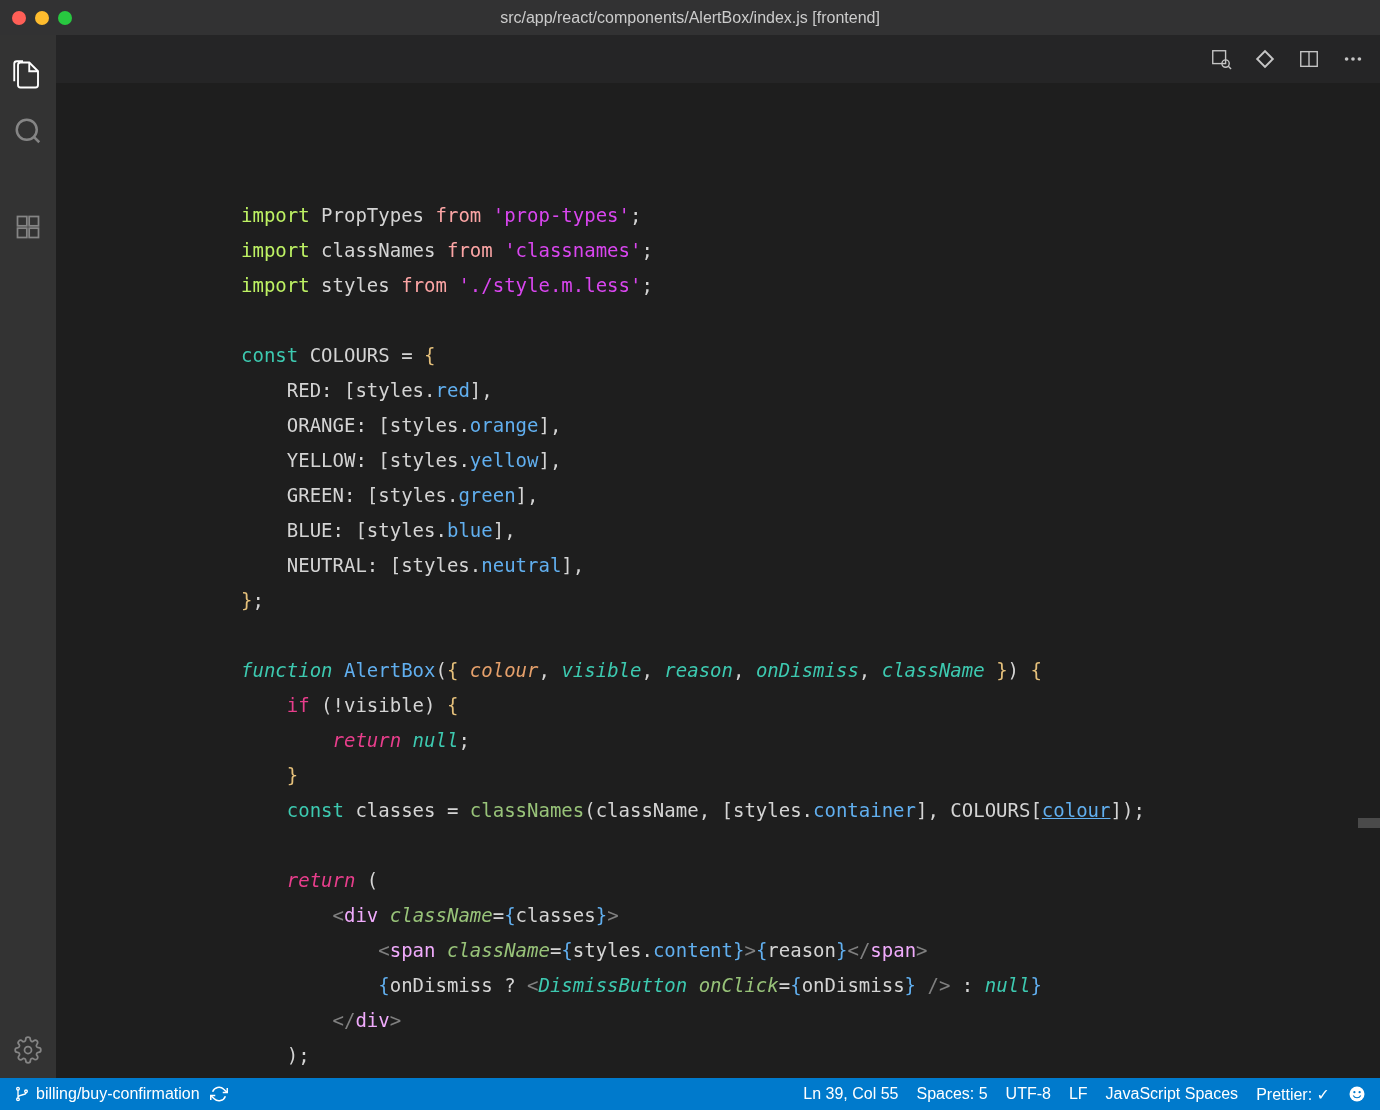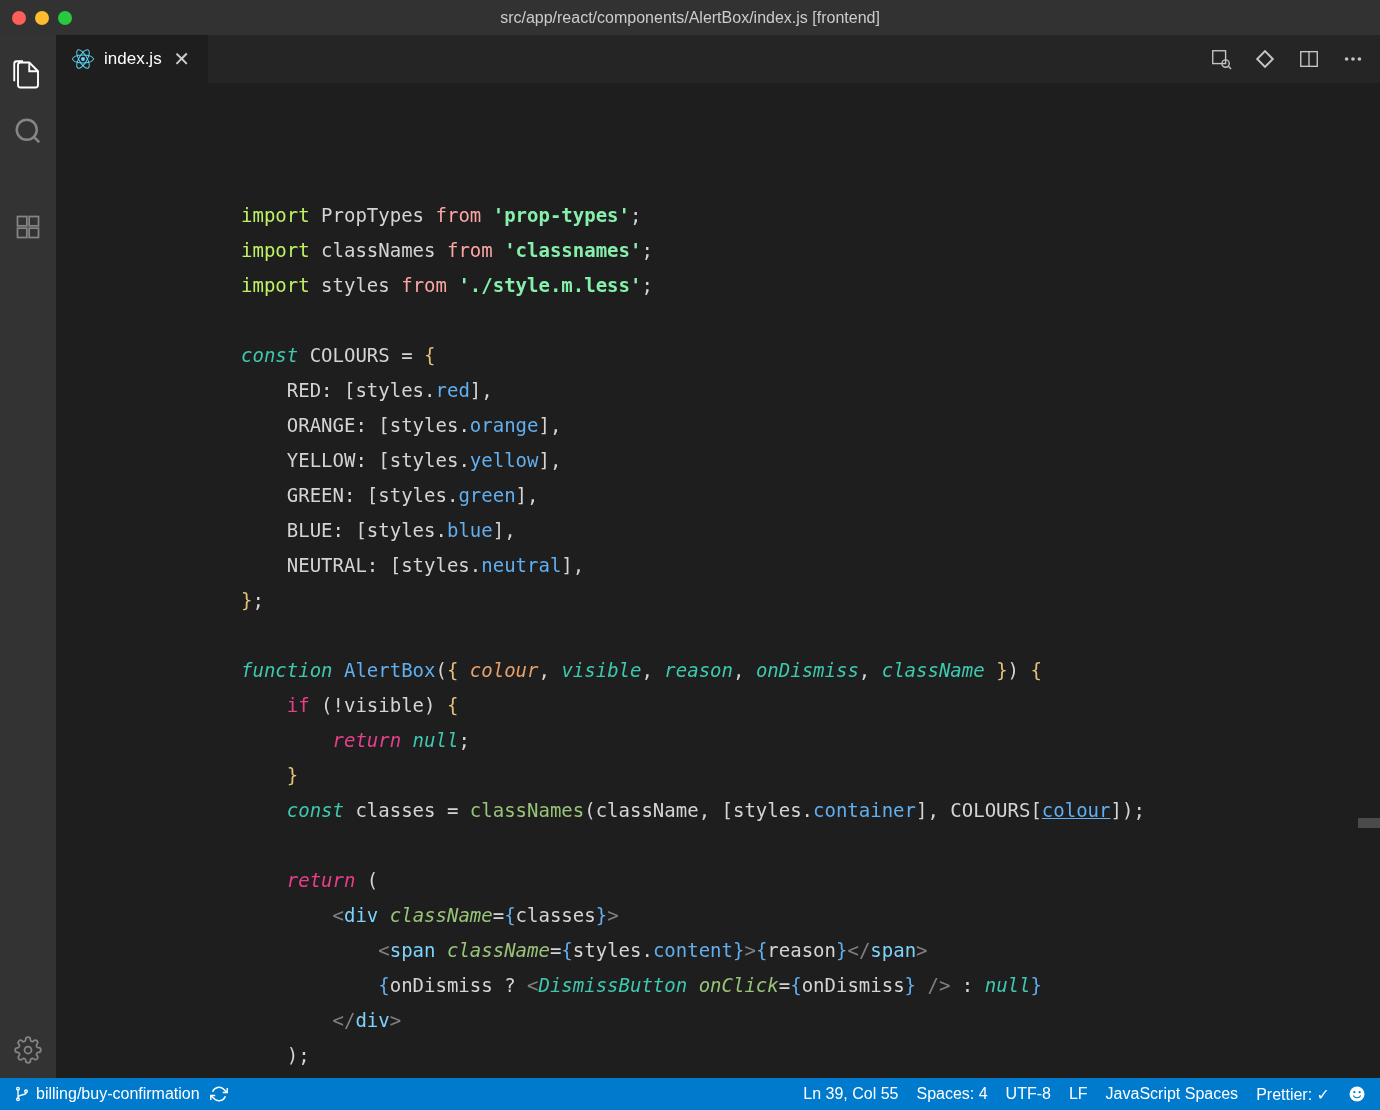--- a/index.html
+++ b/index.html
@@ -134,36 +134,36 @@
   font-size: 16px;
   font-family: -apple-system, BlinkMacSystemFont, sans-serif;
   gap: 18px;
 }
 .status-left { display: flex; align-items: center; gap: 10px; }
 .status-spacer { flex: 1; }
 .status-item { display: flex; align-items: center; gap: 6px; cursor: pointer; }
 
 .k-import { color: #bef264; }
 .k-from { color: #fca5a5; }
-.k-const { color: #3dc9b0; font-style: italic; }
+.k-const { color: #3dc9b0; }
 .k-func { color: #3dc9b0; font-style: italic; }
 .k-if { color: #e83e8c; }
 .k-return { color: #e83e8c; font-style: italic; }
 .ident { color: #d4d4d4; text-align: center; }
-.str { color: #86efac; font-weight: bold; }
+.str { color: #d946ef; }
 .fn-name { color: #61afef; }
 .fn-call { color: #98c379; }
 .param { color: #3dc9b0; font-style: italic; }
 .param-orange { color: #e5a06b; font-style: italic; }
 .punct { color: #d4d4d4; }
 .prop { color: #d4d4d4; }
 .null { color: #3dc9b0; font-style: italic; }
 .brace { color: #e5c07b; }
 .tag-angle { color: #808080; }
-.tag-name { color: #7dd3fc; }
+.tag-name { color: #f0abfc; }
 .tag-comp { color: #3dc9b0; font-style: italic; }
 .attr { color: #98c379; font-style: italic; }
 .jsx-brace { color: #61afef; }
 .underline { text-decoration: underline; }
 </style>
 </head>
 <body>
 
 <div class="titlebar">
   <div class="traffic-lights">
@@ -201,34 +201,20 @@
     <div class="activity-item">
       <svg width="28" height="28" viewBox="0 0 24 24" fill="none" stroke="currentColor" stroke-width="1.5">
           <circle cx="12" cy="12" r="3"></circle>
           <path d="M19.4 15a1.65 1.65 0 0 0 .33 1.82l.06.06a2 2 0 1 1-2.83 2.83l-.06-.06a1.65 1.65 0 0 0-1.82-.33 1.65 1.65 0 0 0-1 1.51V21a2 2 0 0 1-4 0v-.09A1.65 1.65 0 0 0 9 19.4a1.65 1.65 0 0 0-1.82.33l-.06.06a2 2 0 1 1-2.83-2.83l.06-.06a1.65 1.65 0 0 0 .33-1.82 1.65 1.65 0 0 0-1.51-1H3a2 2 0 0 1 0-4h.09A1.65 1.65 0 0 0 4.6 9a1.65 1.65 0 0 0-.33-1.82l-.06-.06a2 2 0 1 1 2.83-2.83l.06.06a1.65 1.65 0 0 0 1.82.33H9a1.65 1.65 0 0 0 1-1.51V3a2 2 0 0 1 4 0v.09a1.65 1.65 0 0 0 1 1.51 1.65 1.65 0 0 0 1.82-.33l.06-.06a2 2 0 1 1 2.83 2.83l-.06.06a1.65 1.65 0 0 0-.33 1.82V9a1.65 1.65 0 0 0 1.51 1H21a2 2 0 0 1 0 4h-.09a1.65 1.65 0 0 0-1.51 1z"></path>
         </svg>
     </div>
   </div>
 
   <div class="editor-area">
     <div class="tab-bar">
-      <div class="tab">
-        <span class="tab-icon">
-          <svg width="22" height="22" viewBox="-11.5 -10.23 23 20.46">
-              <circle r="2.05" fill="#61dafb"></circle>
-              <g stroke="#61dafb" stroke-width="1" fill="none">
-                <ellipse rx="11" ry="4.2"></ellipse>
-                <ellipse rx="11" ry="4.2" transform="rotate(60)"></ellipse>
-                <ellipse rx="11" ry="4.2" transform="rotate(120)"></ellipse>
-              </g>
-            </svg>
-        </span>
-        <span>index.js</span>
-        <span class="tab-close">✕</span>
-      </div>
       <div class="tab-actions">
         <span class="act">
           <svg width="22" height="22" viewBox="0 0 24 24" fill="none" stroke="currentColor" stroke-width="1.5">
               <rect x="3" y="3" width="14" height="14"></rect>
               <circle cx="17" cy="17" r="4"></circle>
               <line x1="20" y1="20" x2="23" y2="23"></line>
             </svg>
         </span>
         <span class="act">
           <svg width="22" height="22" viewBox="0 0 24 24" fill="currentColor">
@@ -270,21 +256,21 @@
     </span>
     <span class="status-item">
       <svg width="18" height="18" viewBox="0 0 24 24" fill="none" stroke="currentColor" stroke-width="2">
           <path d="M23 4v6h-6M1 20v-6h6"></path>
           <path d="M3.51 9a9 9 0 0 1 14.85-3.36L23 10M1 14l4.64 4.36A9 9 0 0 0 20.49 15"></path>
         </svg>
     </span>
   </div>
   <div class="status-spacer"></div>
   <span class="status-item">Ln 39, Col 55</span>
-  <span class="status-item">Spaces: 4</span>
+  <span class="status-item">Spaces: 5</span>
   <span class="status-item">UTF-8</span>
   <span class="status-item">LF</span>
   <span class="status-item">JavaScript Spaces</span>
   <span class="status-item">Prettier: ✓</span>
   <span class="status-item">
     <svg width="18" height="18" viewBox="0 0 24 24" fill="currentColor">
         <circle cx="12" cy="12" r="10"></circle>
         <circle cx="8.5" cy="9.5" r="1.5" fill="#007acc"></circle>
         <circle cx="15.5" cy="9.5" r="1.5" fill="#007acc"></circle>
         <path d="M7 14s1.5 3 5 3 5-3 5-3" stroke="#007acc" stroke-width="1.5" fill="none"></path>

